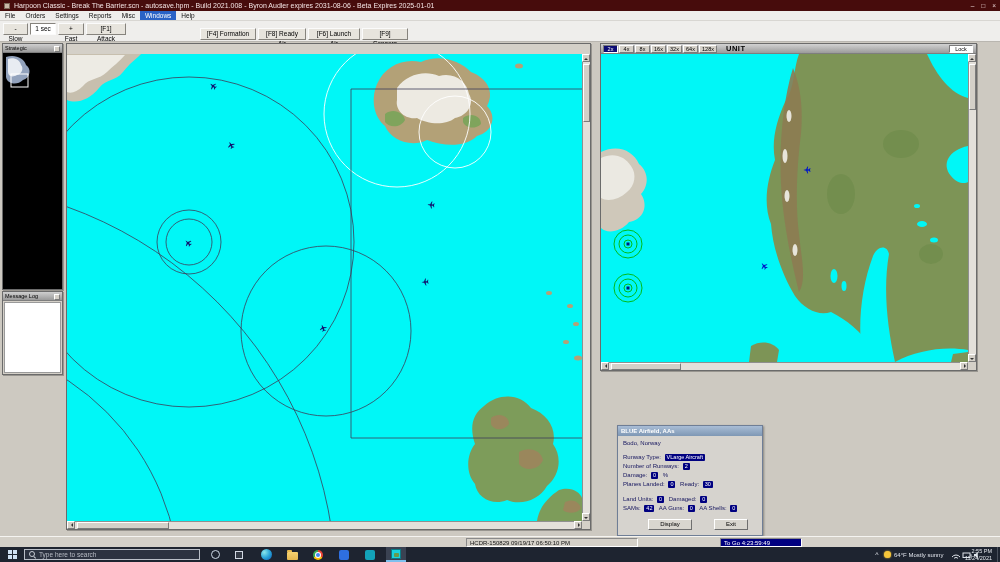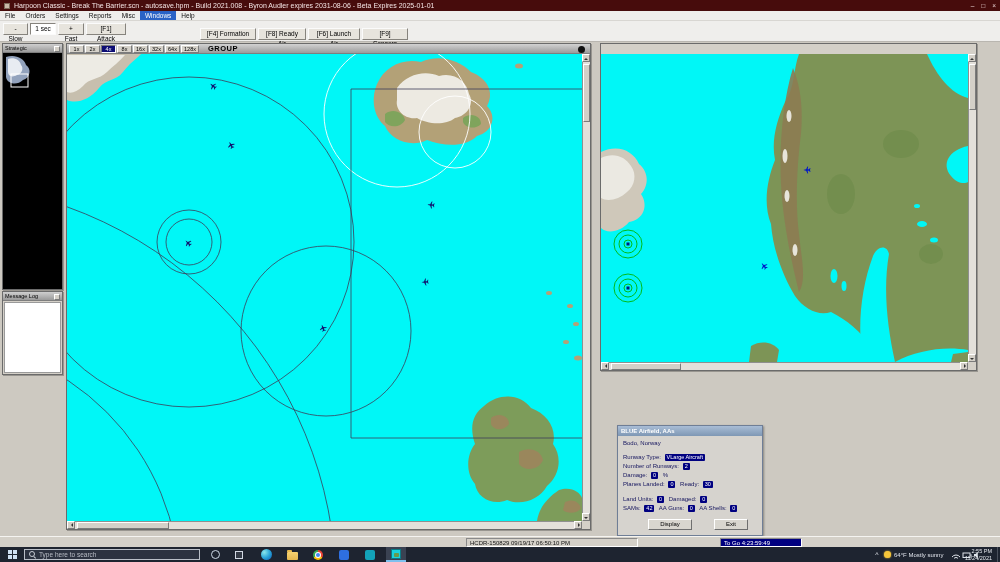--- a/index.html
+++ b/index.html
@@ -154,32 +154,20 @@
 
   <div class="win" style="left:2px;top:291px;width:61px;height:84px">
     <div class="mini-title">
       <span>Message Log</span>
       <span class="mini-btn"></span>
     </div>
     <div style="position:absolute;left:1px;top:10px;right:1px;bottom:1px;background:#fff;border:1px solid #9a9a9a"></div>
   </div>
 
   <div class="win" style="left:66px;top:43px;width:525px;height:487px">
-    <div class="win-title">
-      <span class="zbtn">1x</span>
-      <span class="zbtn">2x</span>
-      <span class="zbtn active">4x</span>
-      <span class="zbtn">8x</span>
-      <span class="zbtn">16x</span>
-      <span class="zbtn">32x</span>
-      <span class="zbtn">64x</span>
-      <span class="zbtn wide">128x</span>
-      <span class="win-name">GROUP</span>
-      <span class="dotbtn"></span>
-    </div>
     <div class="map-area" style="width:515px;height:467px">
       <svg width="515" height="467" viewBox="0 0 515 467" style="display:block">
         <defs>
           <path id="pg" d="M5,0 C5.7,1.6 5.9,2.6 5.9,3.7 L10,5.7 L10,6.7 L6,5.9 L6,7.9 L7.7,9.1 L7.7,9.9 L5,9.3 L2.3,9.9 L2.3,9.1 L4,7.9 L4,5.9 L0,6.7 L0,5.7 L4.1,3.7 C4.1,2.6 4.3,1.6 5,0 Z"></path>
         </defs>
         <rect width="515" height="467" fill="#00f7f7"></rect>
         <g>
           <path d="M0,0 L74,0 C68,6 62,10 56,18 C48,28 40,24 32,34 C22,46 10,50 0,46 Z" fill="#c7bfae"></path>
           <path d="M0,1 L58,1 C52,8 46,12 40,18 C32,26 22,24 16,32 C10,38 4,40 0,38 Z" fill="#edebe4"></path>
         </g>
@@ -242,20 +230,31 @@
         </span>
       <span class="sb-thumb" style="top:0;left:10px;width:92px;height:7px"></span>
       <span class="sb-btn" style="right:0;top:-1px">
           <i class="arr right"></i>
         </span>
     </div>
     <div class="sb-corner"></div>
   </div>
 
   <div class="win" style="left:600px;top:43px;width:377px;height:328px">
+    <div class="win-title">
+      <span class="zbtn active">2x</span>
+      <span class="zbtn">4x</span>
+      <span class="zbtn">8x</span>
+      <span class="zbtn">16x</span>
+      <span class="zbtn">32x</span>
+      <span class="zbtn">64x</span>
+      <span class="zbtn wide">128x</span>
+      <span class="win-name">UNIT</span>
+      <span class="lockbox">Lock</span>
+    </div>
     <div class="map-area" style="width:367px;height:308px">
       <svg width="367" height="308" viewBox="0 0 367 308" style="display:block">
         <defs>
           <path id="pu" d="M5,0 C5.7,1.6 5.9,2.6 5.9,3.7 L10,5.7 L10,6.7 L6,5.9 L6,7.9 L7.7,9.1 L7.7,9.9 L5,9.3 L2.3,9.9 L2.3,9.1 L4,7.9 L4,5.9 L0,6.7 L0,5.7 L4.1,3.7 C4.1,2.6 4.3,1.6 5,0 Z"></path>
         </defs>
         <rect width="367" height="308" fill="#00f7f7"></rect>
         <g>
           <path d="M0,98 C16,90 32,96 38,110 C48,118 48,132 40,140 C48,152 42,166 28,168 C20,178 6,180 0,174 Z" fill="#cfc8ba"></path>
           <path d="M0,104 C12,98 24,102 30,112 C36,120 34,132 26,138 C18,146 6,148 0,144 Z" fill="#ebe9e2"></path>
         </g>

